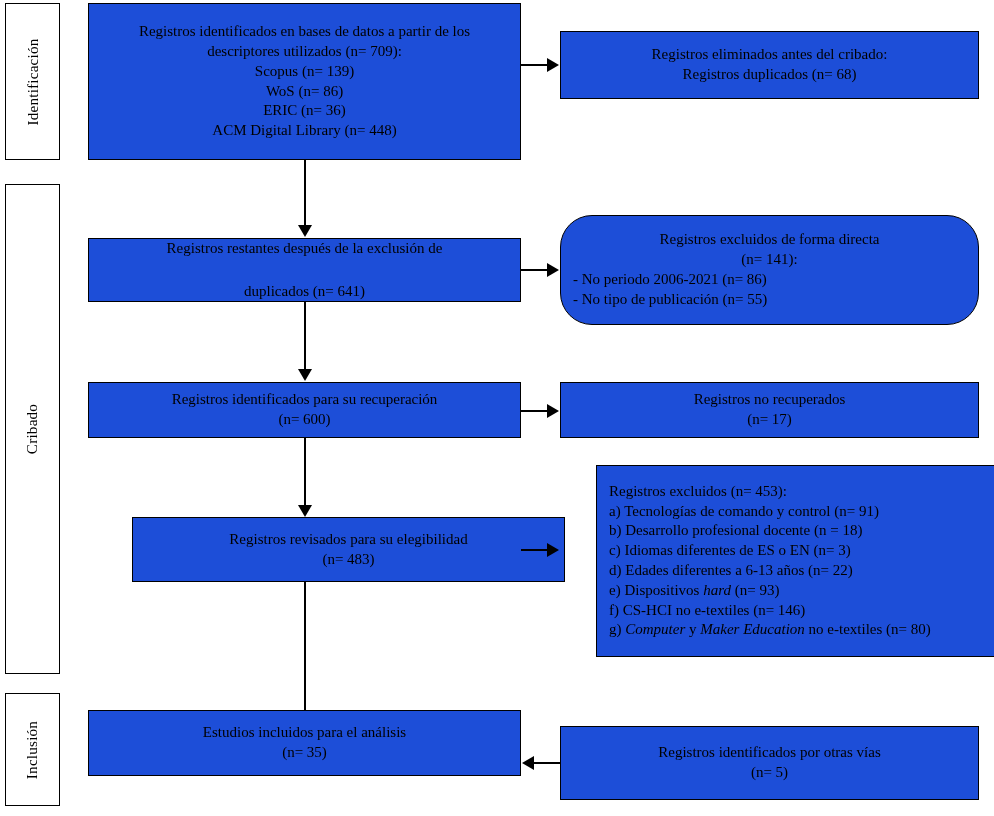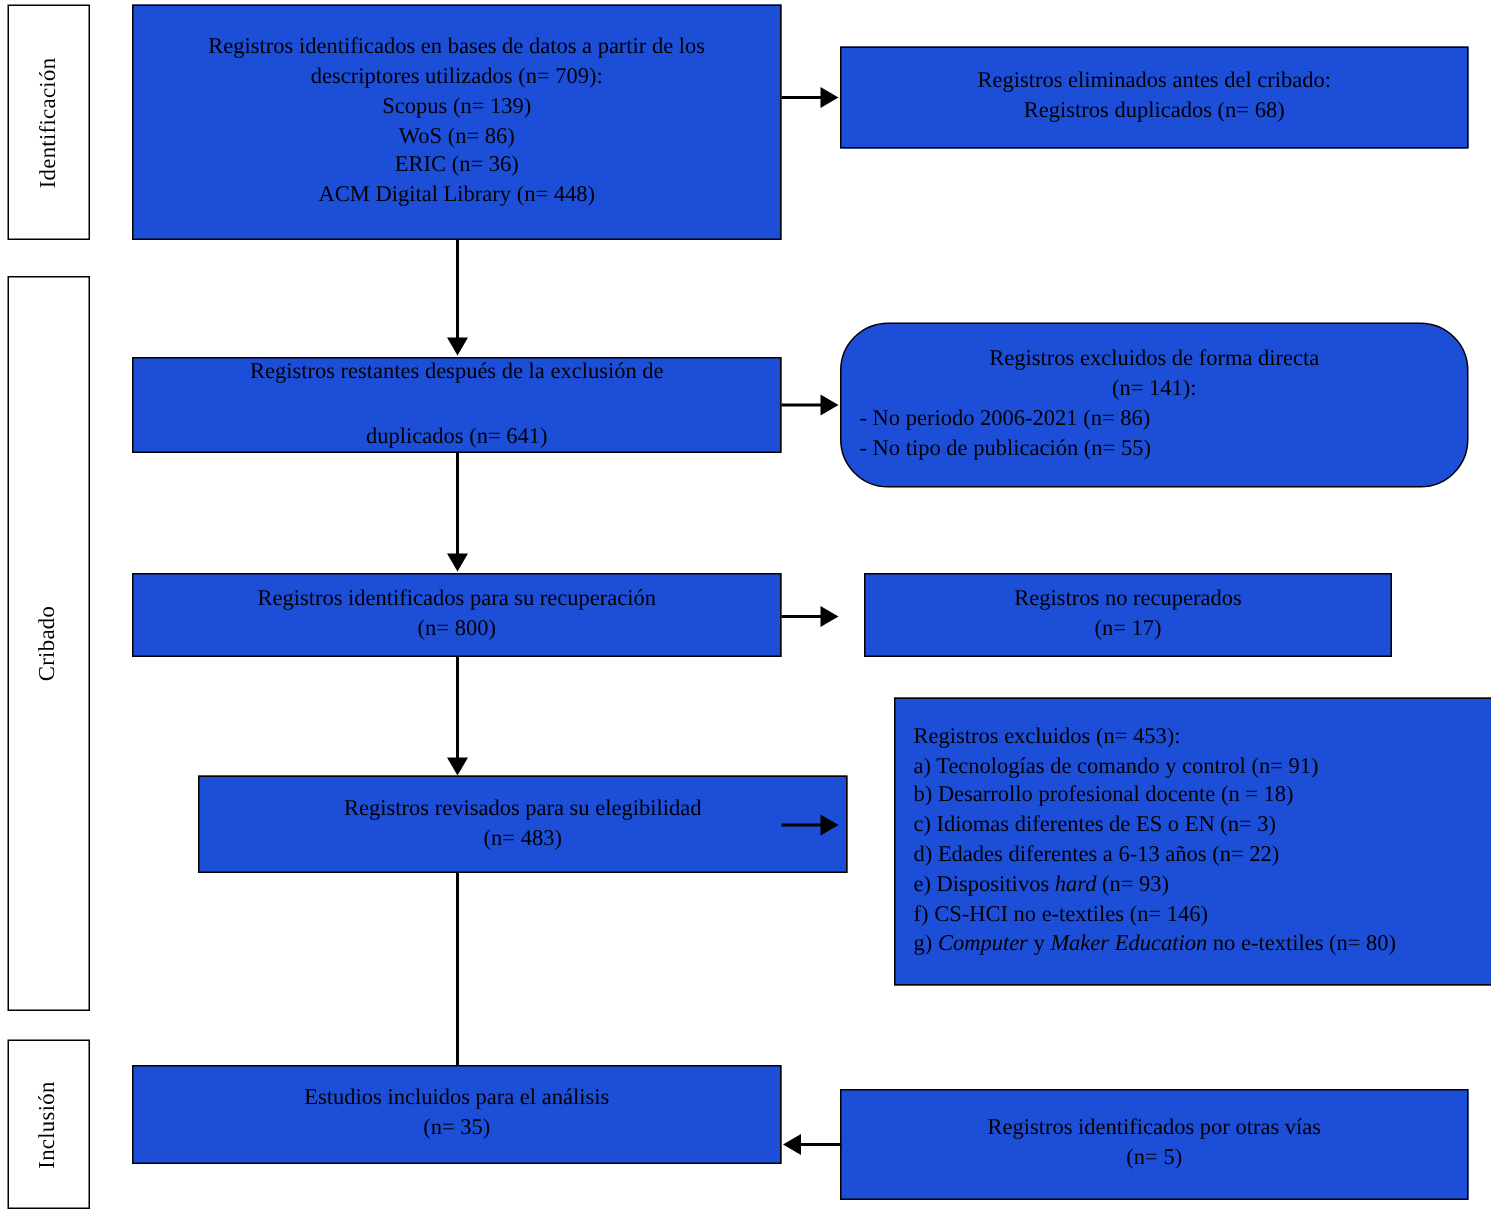--- a/index.html
+++ b/index.html
@@ -155,24 +155,24 @@
   </div>
 
   <div class="hline" style="left:521px; top:269px; width:27px;"></div>
   <div class="arrow-right" style="left:547px; top:263px;"></div>
 
   <div class="vline" style="left:304px; top:302px; width:1.6px; height:68px;"></div>
   <div class="arrow-down" style="left:298px; top:369px;"></div>
 
   <div class="box" style="left:88px; top:382px; width:433px; height:56px;">
     <span class="line">Registros identificados para su recuperación</span>
-    <span class="line">(n= 800)</span>
-  </div>
-
-  <div class="box" style="left:576px; top:382px; width:352px; height:56px;">
+    <span class="line">(n= 600)</span>
+  </div>
+
+  <div class="box" style="left:560px; top:382px; width:419px; height:56px;">
     <span class="line">Registros no recuperados</span>
     <span class="line">(n= 17)</span>
   </div>
 
   <div class="hline" style="left:521px; top:410px; width:27px;"></div>
   <div class="arrow-right" style="left:547px; top:404px;"></div>
 
   <div class="vline" style="left:304px; top:438px; width:1.6px; height:68px;"></div>
   <div class="arrow-down" style="left:298px; top:505px;"></div>
 

